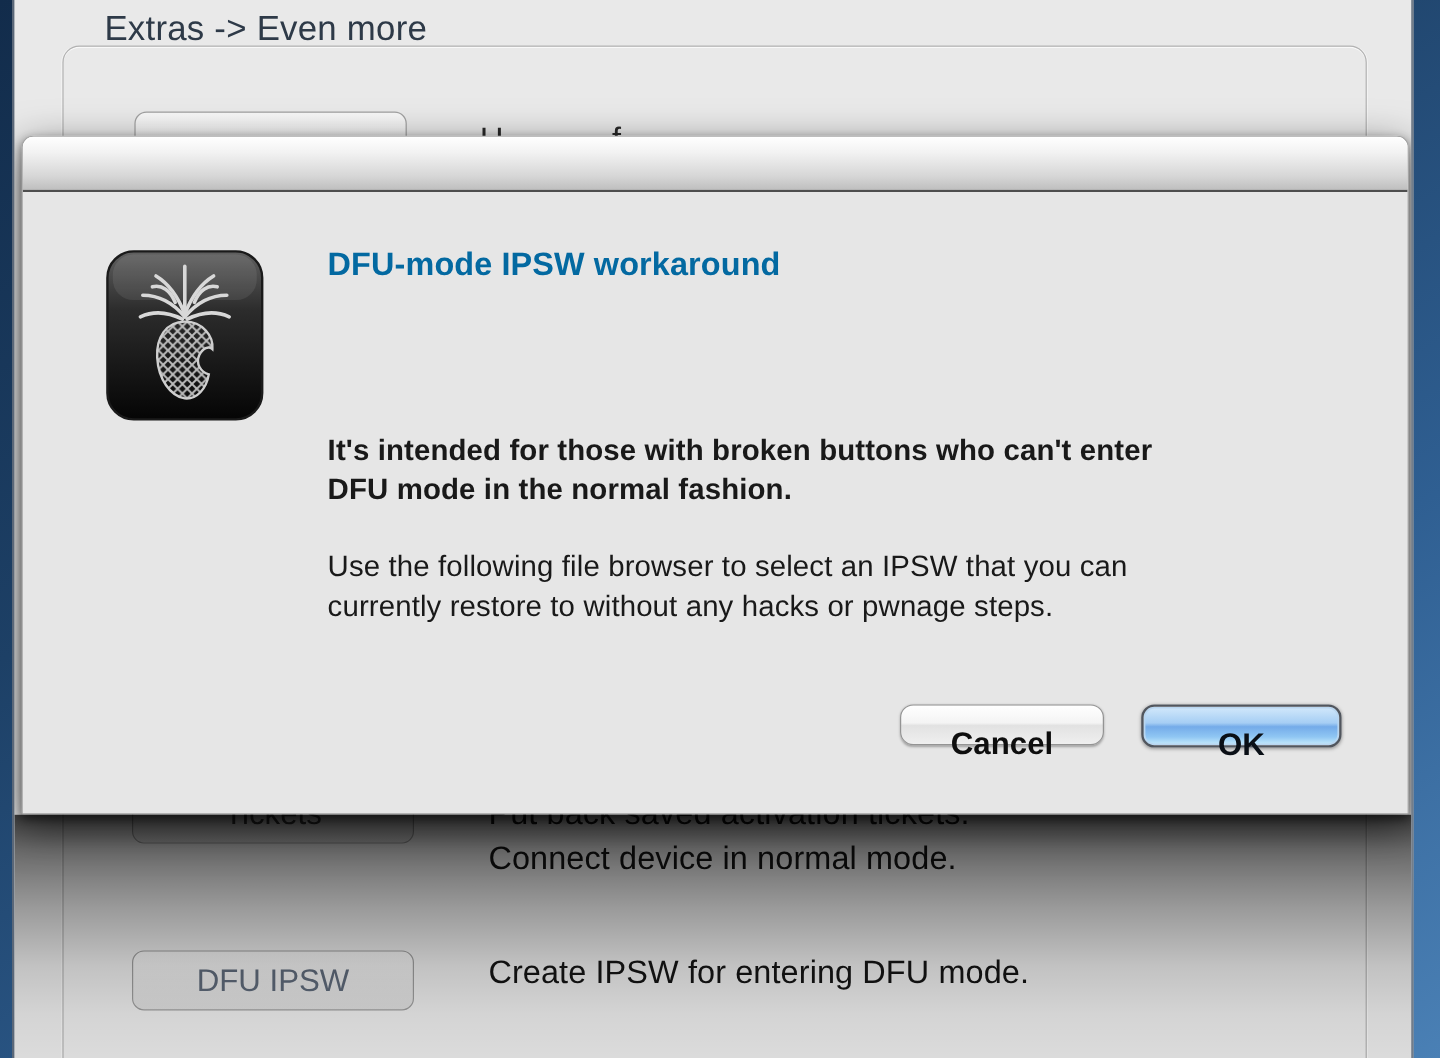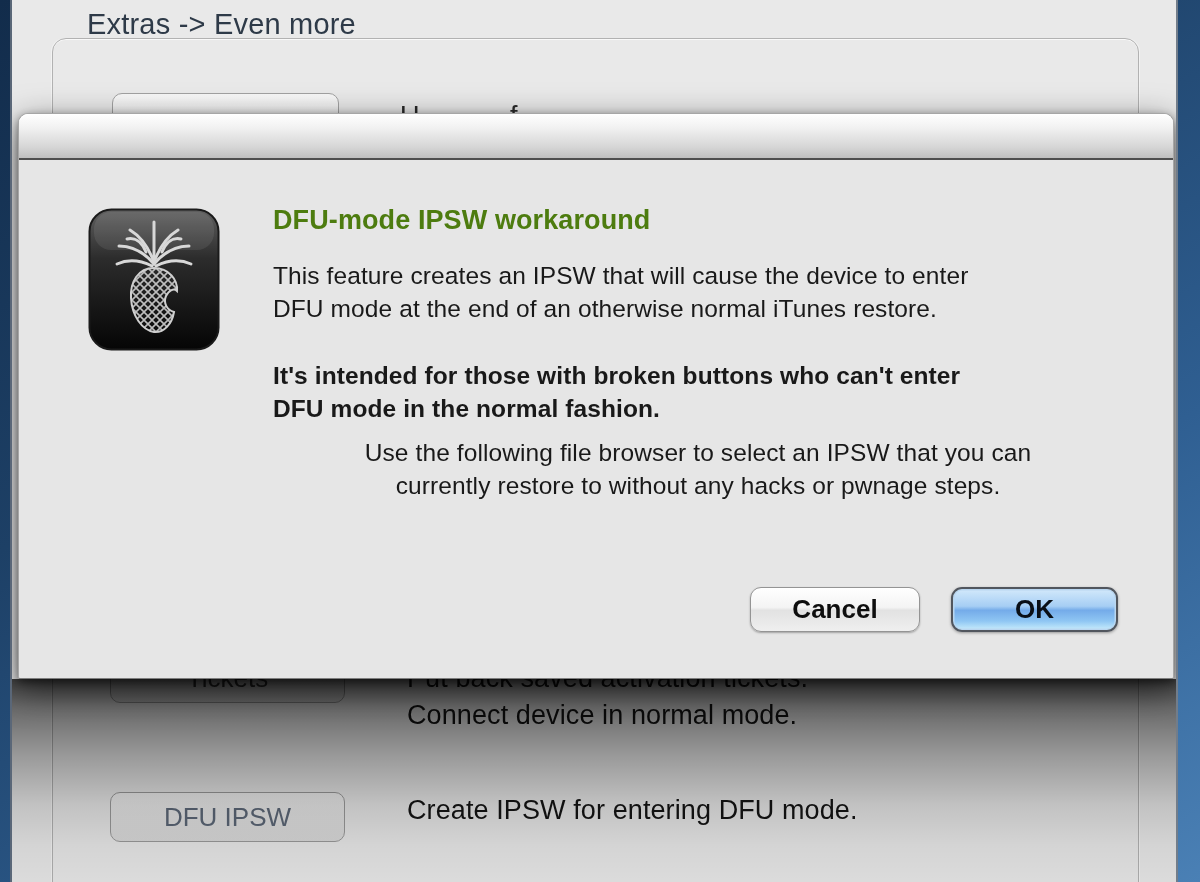--- a/index.html
+++ b/index.html
@@ -30,25 +30,25 @@
     background:linear-gradient(180deg,rgba(0,0,0,.72) 0%,rgba(0,0,0,.55) 14%,rgba(0,0,0,.34) 38%,
       rgba(0,0,0,.17) 62%,rgba(0,0,0,.09) 82%,rgba(0,0,0,.06) 100%);}
   
   .sheet{position:absolute;left:6px;top:113px;width:1156px;height:566px;z-index:10;background:#e6e6e6;
     border-radius:10px 10px 2px 2px;border:1px solid rgba(0,0,0,.28);border-bottom:1px solid rgba(0,0,0,.45);
     box-shadow:0 10px 34px rgba(0,0,0,.55),0 3px 8px rgba(0,0,0,.45);}
   .sheet-top{position:absolute;left:0;top:0;width:100%;height:46px;border-radius:9px 9px 0 0;
     background:linear-gradient(180deg,#ffffff 0%,#f2f2f2 30%,#d6d6d6 75%,#bfbfbf 100%);
     border-bottom:2px solid #4e4e4e;box-shadow:inset 0 1px 0 #fff;}
   .icon-wrap{position:absolute;left:69px;top:94px;width:132px;height:143px;}
-  .dialog-title{position:absolute;left:254px;top:91px;margin:0;font-size:27px;font-weight:bold;color:#4d7c0f;letter-spacing:.1px;}
+  .dialog-title{position:absolute;left:254px;top:91px;margin:0;font-size:27px;font-weight:bold;color:#0369a1;letter-spacing:.1px;}
   .para{position:absolute;left:254px;margin:0;width:850px;font-size:24.5px;line-height:33px;color:#191919;
     white-space:pre-line;letter-spacing:.1px;}
-  .p1{top:145px;} .p2{top:245px;font-weight:bold;} .p3{top:322px;text-align:center;}
-  .btn{position:absolute;top:473px;height:45px;border-radius:11px;font-size:26px;font-weight:600;padding:0;cursor:default;}
+  .p1{top:145px;} .p2{top:245px;font-weight:bold;} .p3{top:342px;}
+  .btn{position:absolute;top:473px;height:29px;border-radius:11px;font-size:26px;font-weight:600;padding:16px;cursor:default;}
   .btn-cancel{left:731px;width:170px;color:#0e0e0e;border:1.5px solid #949494;
     background:linear-gradient(180deg,#ffffff 0%,#f4f4f4 45%,#e2e2e2 52%,#efefef 100%);
     box-shadow:0 1px 2px rgba(0,0,0,.3),inset 0 1px 0 #fff;}
   .btn-ok{left:932px;width:167px;color:#0a0f16;border:2px solid #51565e;
     background:linear-gradient(180deg,#d3e9fb 0%,#a6cef4 42%,#74abe9 52%,#8fc6f3 78%,#c9edfc 100%);
     box-shadow:inset 0 0 0 1.5px #b9d6f0,inset 0 1px 0 rgba(255,255,255,.75),0 1px 3px rgba(0,0,0,.35);}
 </style>
 </head>
 <body>
 
@@ -99,22 +99,20 @@
             <path d="M64,58 C52,52 40,51 29,56"></path>
             <path d="M68,58 C80,52 92,51 103,56"></path>
             <path d="M58,44 C54,34 47,29 39,31"></path>
             <path d="M74,44 C78,34 85,29 93,31"></path>
           </g>
           <path d="M66,60 C50,60 42,74 43,90 C44,108 54,122 66,124 C76,125 84,116 86,104 C79,102 75,95 78,88 C81,82 86,80 89,83 C90,72 81,60 66,60 Z" fill="url(#hatch)" stroke="#cfcfcf" stroke-width="2"></path>
         </svg>
       </div>
 
       <h1 class="dialog-title">DFU-mode IPSW workaround</h1>
-      <p class="para p1">This feature creates an IPSW that will cause the device to enter
-DFU mode at the end of an otherwise normal iTunes restore.</p>
       <p class="para p2">It's intended for those with broken buttons who can't enter
 DFU mode in the normal fashion.</p>
       <p class="para p3">Use the following file browser to select an IPSW that you can
 currently restore to without any hacks or pwnage steps.</p>
 
       <button class="btn btn-cancel">Cancel</button>
       <button class="btn btn-ok">OK</button>
     </div>
 
   </div>

